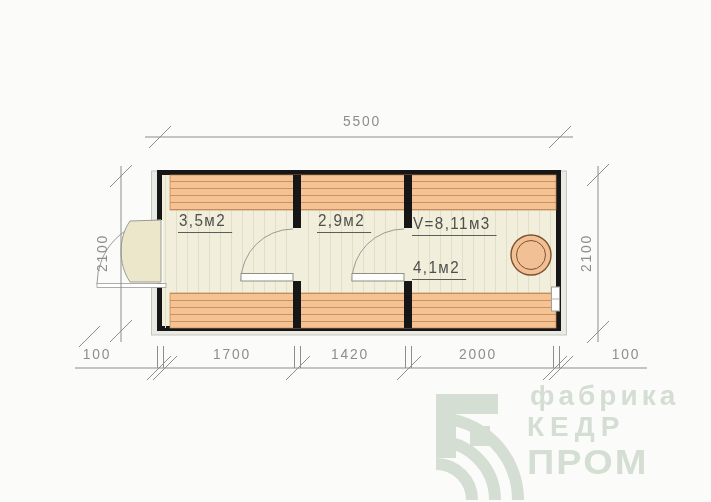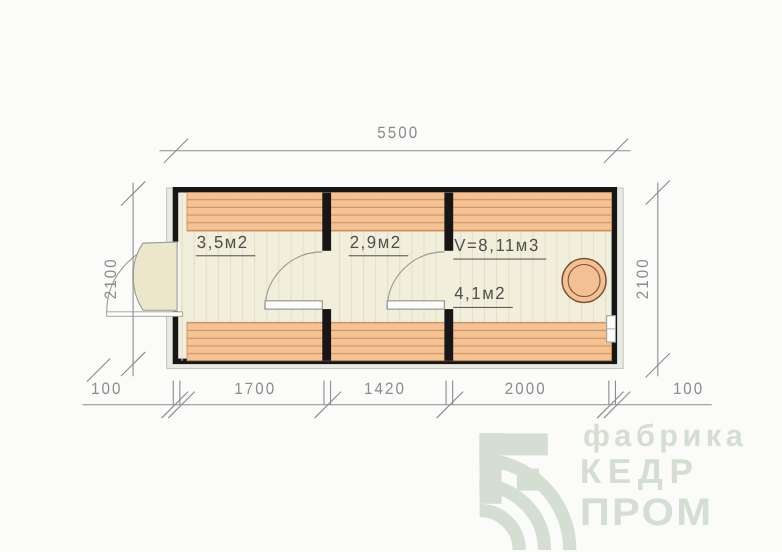--- a/index.html
+++ b/index.html
@@ -36,21 +36,21 @@
   .logo-text{
     position:absolute;
     left:527px;top:382px;
     color:#d5ded3;
     line-height:1;
   }
   .logo-tagline{
     font-size:28px;font-weight:bold;letter-spacing:4px;margin:0 0 3px 3px;
   }
   .logo-word1{
-    font-size:32px;font-weight:bold;letter-spacing:6px;margin:0 0 4px 0;
+    font-size:28px;font-weight:bold;letter-spacing:6px;margin:0 0 4px 0;
     transform:scaleY(0.98);transform-origin:left top;
   }
   .logo-word2{
     font-size:38px;font-weight:bold;letter-spacing:2px;margin:0;
     transform:scaleY(0.92);transform-origin:left top;
   }
 </style>
 </head>
 <body>
 

